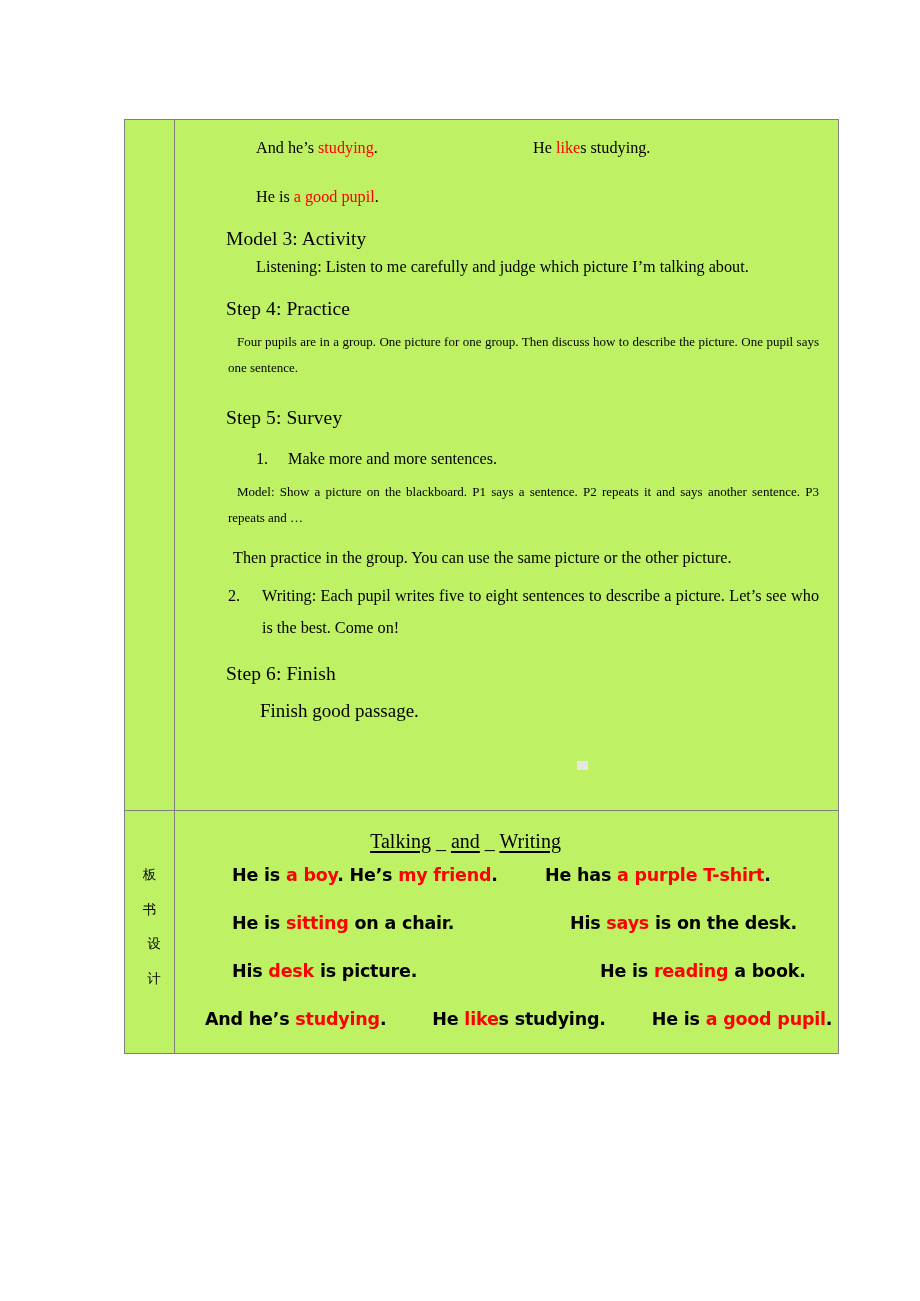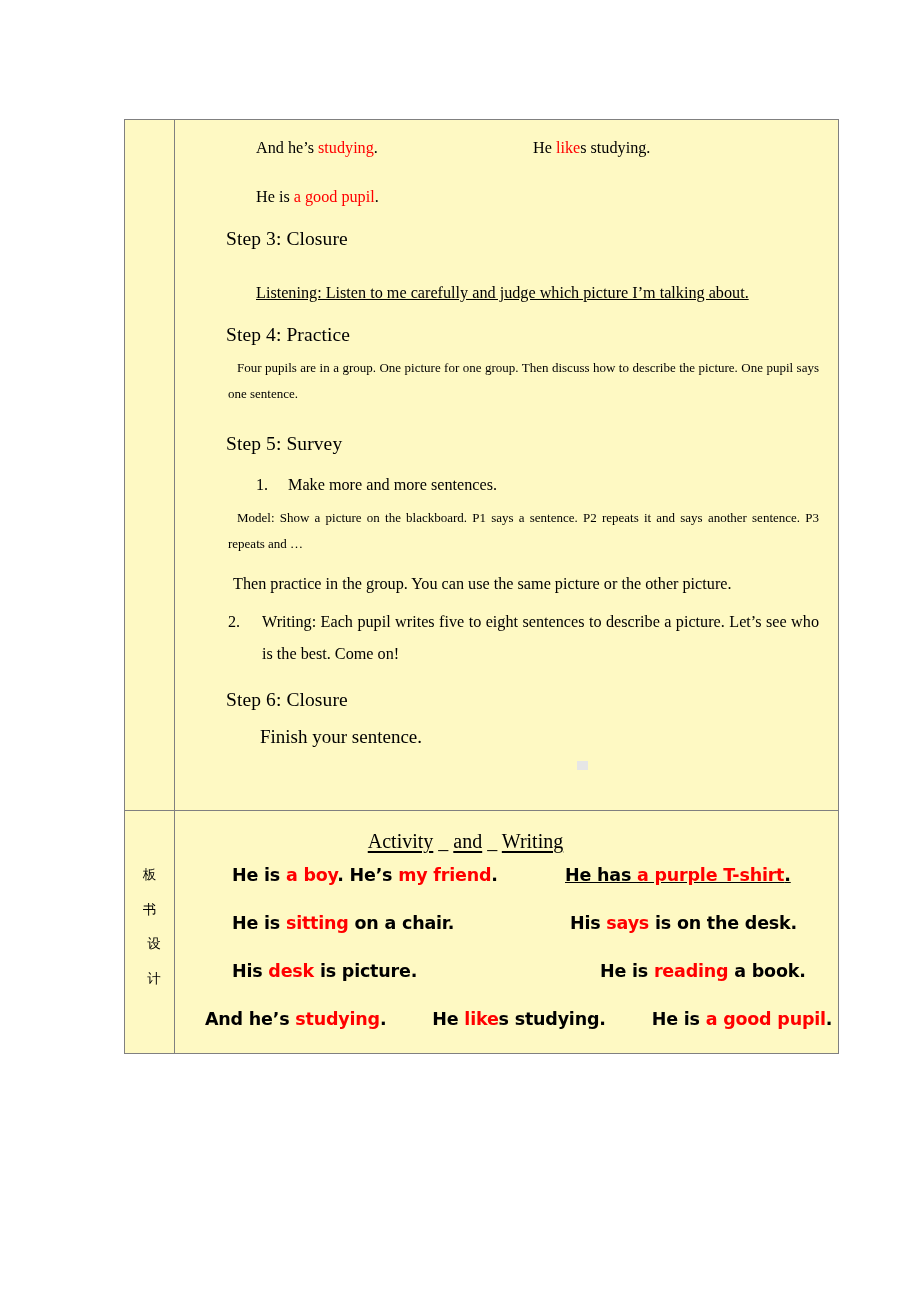--- a/index.html
+++ b/index.html
@@ -30,21 +30,21 @@
     left: 124px;
     top: 119px;
     width: 714px;
     border-collapse: collapse;
     table-layout: fixed;
   }
   .doc-table td {
     border: 1.6px solid #808080;
     padding: 0;
     vertical-align: top;
-    background: #fef9c3;
+    background: #bef264;
   }
   td.label-col  { width: 49px; }
   td.body-col   { width: 663px; }
 
   
   .proc-cell { padding: 0; }
   .proc-inner {
     padding: 8px 8px 14px 8px;
     min-height: 690px;
     box-sizing: border-box;
@@ -161,21 +161,21 @@
     font-size: 17.5px;
     line-height: 1.0;
     letter-spacing: -0.2px;
   }
   .bb-row .c {
     position: absolute;
     top: 0;
     white-space: nowrap;
   }
   .r1L { left: 57px; }
-  .r1R { left: 390px; text-decoration: underline; }
+  .r1R { left: 370px; }
   .r2L { left: 57px; }
   .r2R { left: 395px; }
   .r3L { left: 57px; }
   .r3R { left: 425px; }
   .r4  { left: 30px; }
   .bb-row.last { height: 30px; }
 
   .red { color: #FF0000; }
   .gap { display: inline-block; width: 46px; }
 </style>
@@ -194,23 +194,23 @@
 
             <div class="split-line">
               <span>And he’s </span><span class="red">studying</span><span>.</span>
               <span class="right-col"><span>He </span><span class="red">like</span><span>s studying.</span></span>
             </div>
 
             <div class="body-line indent-lg" style="margin-top:30px;">
               <span>He is </span><span class="red">a good pupil</span><span>.</span>
             </div>
 
-            <div class="step-head" style="margin-top:24px;">Step 3: Closure</div>
-
-            <div class="body-line indent-lg" style="margin-top:36px;text-decoration:underline;">Listening: Listen to me carefully and judge which picture I’m talking about.</div>
+            <div class="step-head" style="margin-top:24px;">Model 3: Activity</div>
+
+            <div class="body-line indent-lg" style="margin-top:10px;">Listening: Listen to me carefully and judge which picture I’m talking about.</div>
 
             <div class="step-head" style="margin-top:24px;">Step 4: Practice</div>
 
             <div class="para first-ind" style="margin-top:11px;">Four pupils are in a group. One picture for one group. Then discuss how to describe the picture. One pupil says one sentence.</div>
 
             <div class="step-head" style="margin-top:28px;">Step 5: Survey</div>
 
             <div class="num-item single" style="margin-top:16px;padding-left:0;">
               <span class="num" style="left:73px;">1.</span>
               <span style="display:inline-block;padding-left:105px;">Make more and more sentences.</span>
@@ -218,43 +218,43 @@
 
             <div class="para first-ind" style="margin-top:4px;">Model: Show a picture on the blackboard. P1 says a sentence. P2 repeats it and says another sentence. P3 repeats and …</div>
 
             <div class="body-line indent-sm" style="margin-top:20px;">Then practice in the group. You can use the same picture or the other picture.</div>
 
             <div class="num-item" style="margin-top:15px;">
               <span class="num">2.</span>
               <span>Writing: Each pupil writes five to eight sentences to describe a picture. Let’s see who is the best. Come on!</span>
             </div>
 
-            <div class="step-head" style="margin-top:20px;">Step 6: Closure</div>
-
-            <div class="closure-line">Finish your sentence.</div>
+            <div class="step-head" style="margin-top:20px;">Step 6: Finish</div>
+
+            <div class="closure-line">Finish good passage.</div>
 
             <div class="artifact"></div>
           </div>
         </td>
       </tr>
 
       <tr>
         <td class="label-col">
           <div class="bb-label-inner">
             <div class="i1">板</div>
             <div class="i2">书</div>
             <div class="i3">设</div>
             <div class="i4">计</div>
           </div>
         </td>
         <td class="body-col">
           <div class="bb-inner">
 
             <div class="bb-title">
-              <span class="u">Activity</span><span> _ </span><span class="u">and</span><span> _ </span><span class="u">Writing</span>
+              <span class="u">Talking</span><span> _ </span><span class="u">and</span><span> _ </span><span class="u">Writing</span>
             </div>
 
             <div class="bb-row">
               <span class="c r1L"><span>He is </span><span class="red">a boy</span><span>. He’s </span><span class="red">my friend</span><span>.</span></span>
               <span class="c r1R"><span>He has </span><span class="red">a purple T-shirt</span><span>.</span></span>
             </div>
 
             <div class="bb-row">
               <span class="c r2L"><span>He is </span><span class="red">sitting</span><span> on a chair.</span></span>
               <span class="c r2R"><span>His </span><span class="red">says</span><span> is on the desk.</span></span>

